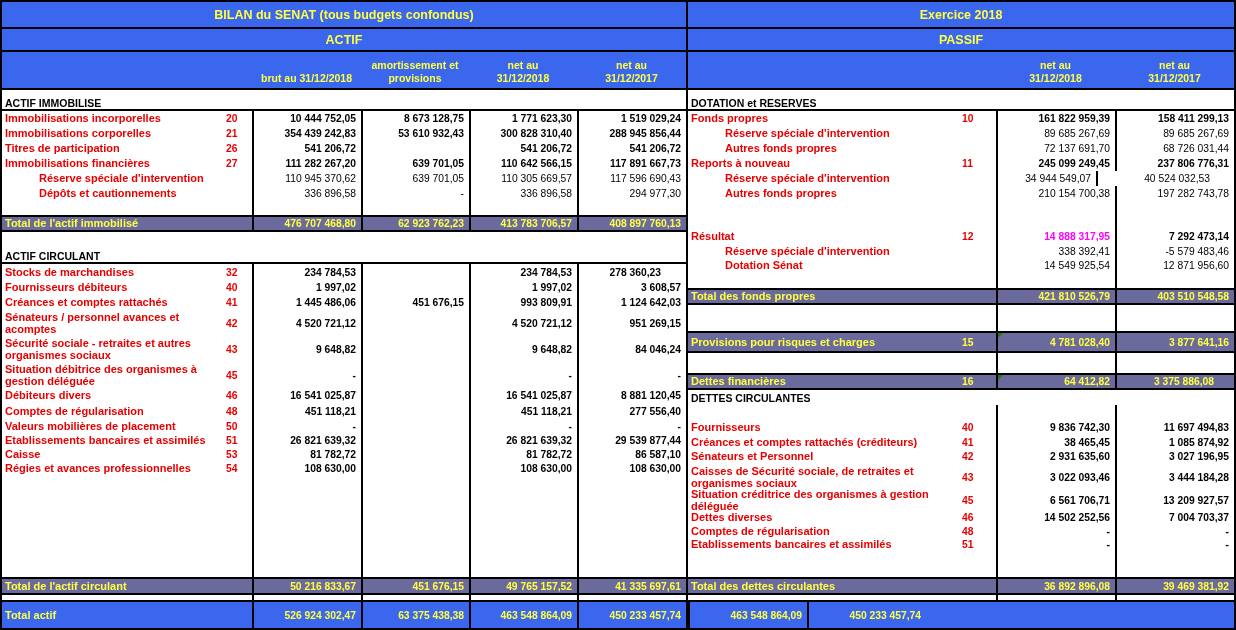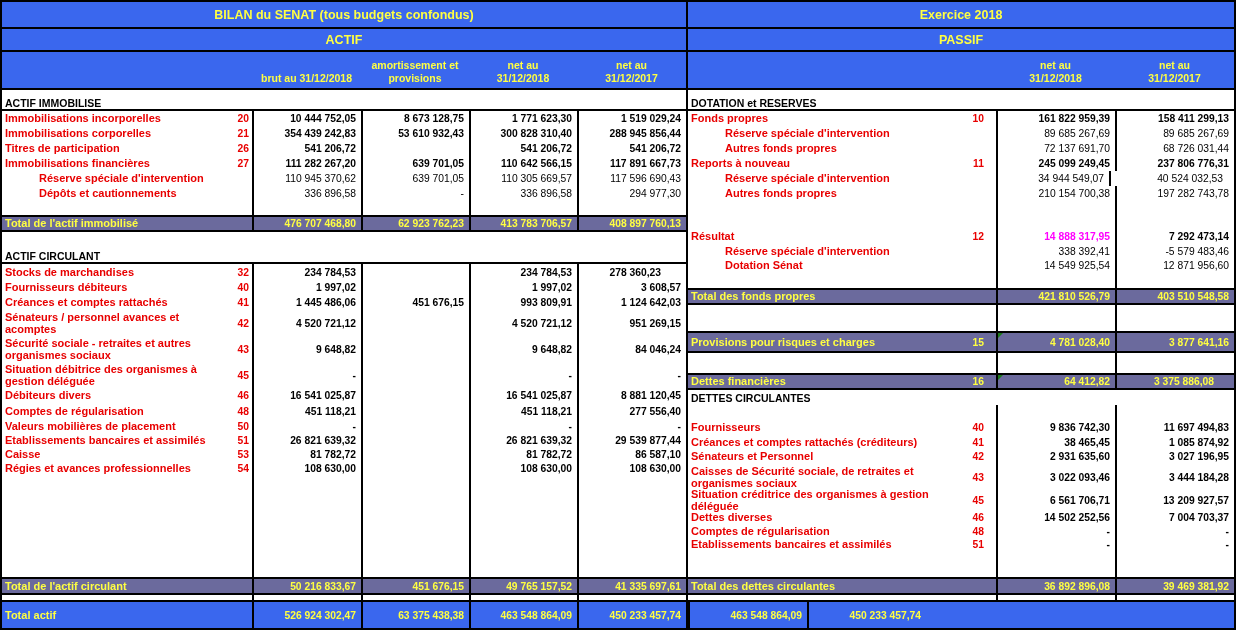--- a/index.html
+++ b/index.html
@@ -21,21 +21,21 @@
   .ch{box-sizing:border-box;display:flex;align-items:flex-end;justify-content:center;text-align:center;white-space:pre-line;color:var(--yellow);font-weight:bold;font-size:10.5px;line-height:1.25;padding-bottom:3px;}
   .bodyrow{flex:1;display:flex;min-height:0;}
   .side{display:flex;flex-direction:column;overflow:hidden;height:100%;}
   .trow{display:flex;align-items:center;flex-shrink:0;box-sizing:border-box;width:100%;}
   .t-fill{flex:1;}
   .slabel{color:#000;font-weight:bold;font-size:10.5px;padding-left:3px;}
   .t-sec.bb{border-bottom:2px solid #000;}
   .c-label{display:flex;align-items:center;height:100%;box-sizing:border-box;padding-left:3px;}
   .lbl{flex:1;color:var(--red);font-weight:bold;font-size:11px;line-height:1.12;}
   .sub .lbl{padding-left:34px;}
-  .num{text-align:right;color:var(--red);font-weight:bold;font-size:10.3px;box-sizing:border-box;}
+  .num{text-align:left;color:var(--red);font-weight:bold;font-size:10.3px;box-sizing:border-box;}
   .c-val{height:100%;box-sizing:border-box;border-left:2px solid #000;display:flex;align-items:center;justify-content:flex-end;padding-right:5px;font-size:10.3px;font-weight:bold;color:#000;position:relative;}
   .t-sub .c-val{font-weight:normal;}
   .t-total{background:var(--purple);border-top:2px solid #000;border-bottom:2px solid #000;}
   .t-total .lbl,.t-total .num,.t-total .c-val{color:var(--yellow);}
   .t-grand{background:var(--blue);border-top:2px solid #000;}
   .t-grand .lbl,.t-grand .c-val{color:var(--yellow);}
   .v-m{color:var(--magenta) !important;}
   .marker::before{content:"";position:absolute;left:0;top:0;border-top:5px solid var(--green);border-right:5px solid transparent;}
 </style>
 </head>
@@ -365,21 +365,21 @@
             <span class="num" style="width: 34px; padding-right: 12px;">11</span>
           </div>
           <div class="c-val" style="width: 119px;">245 099 249,45</div>
           <div class="c-val" style="width: 119px;">237 806 776,31</div>
         </div>
         <div class="trow t-sub" style="height: 15px;">
           <div class="c-label sub" style="width: 308px;">
             <span class="lbl">Réserve spéciale d'intervention</span>
             <span class="num" style="width: 34px; padding-right: 12px;"></span>
           </div>
-          <div class="c-val" style="width: 113px;">34 944 549,07</div>
+          <div class="c-val" style="width: 100px;">34 944 549,07</div>
           <div class="c-val" style="width: 119px;">40 524 032,53</div>
         </div>
         <div class="trow t-sub" style="height: 15px;">
           <div class="c-label sub" style="width: 308px;">
             <span class="lbl">Autres fonds propres</span>
             <span class="num" style="width: 34px; padding-right: 12px;"></span>
           </div>
           <div class="c-val" style="width: 119px;">210 154 700,38</div>
           <div class="c-val" style="width: 119px;">197 282 743,78</div>
         </div>

